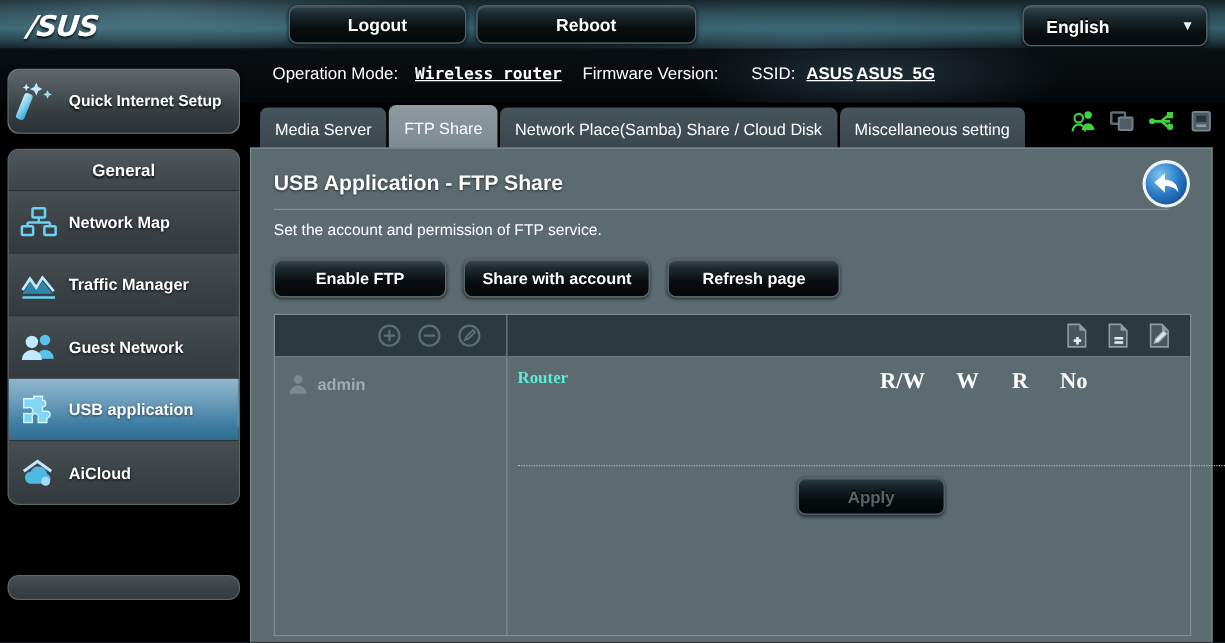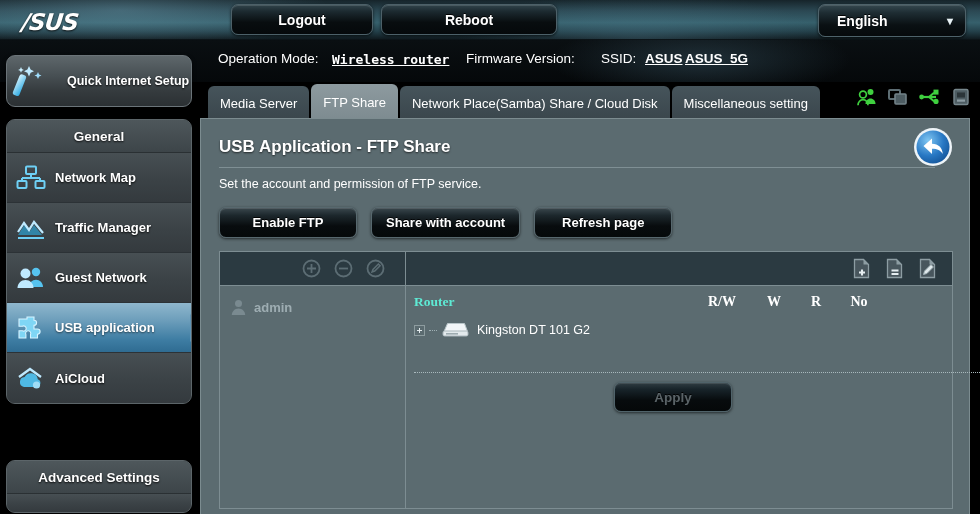--- a/index.html
+++ b/index.html
@@ -92,21 +92,21 @@
   .qis {
     position: absolute; left: 6px; top: -27px; width: 186px; height: 52px;
     border-radius: 9px;
     background: linear-gradient(180deg,#5e676b 0%,#474f53 40%,#353b3e 70%,#2b3033 100%);
     border: 1px solid #6b7479;
     box-shadow: 0 2px 4px rgba(0,0,0,.6);
     display: flex; align-items: center; cursor: pointer;
   }
   .qis-label {
     color: #fff; font-size: 12.5px; font-weight: bold; line-height: 14px;
-    margin-left: 16px; text-shadow: 0 1px 2px rgba(0,0,0,.9);
+    margin-left: 4px; text-shadow: 0 1px 2px rgba(0,0,0,.9);
   }
   .menu-group {
     position: absolute; left: 6px; width: 186px;
     background: #3a4145;
     border: 1px solid #5c6569;
     border-radius: 9px;
     overflow: hidden;
   }
   #group-general { top: 37px; }
   #group-advanced { top: 378px; }
@@ -234,21 +234,21 @@
   .perm-head {
     position: absolute; left: 0; top: 8px; width: 100%; height: 22px;
   }
   .perm-router {
     position: absolute; left: 8px; top: 0;
     color: #5eead4; font-size: 13.5px; font-weight: bold;
     font-family: "Liberation Serif", serif;
   }
   .perm-col {
     position: absolute; top: 0;
-    color: #ffffff; font-size: 14px; font-weight: bold;
+    color: #ffffff; font-size: 18px; font-weight: bold;
     font-family: "Liberation Serif", serif;
     text-align: center; width: 40px;
   }
   .dev-row {
     position: absolute; left: 8px; top: 34px;
     display: flex; align-items: center; gap: 4px;
   }
   .tree-plus {
     width: 11px; height: 11px; border: 1px solid #8d9c9f;
     background: #5b6b70;
@@ -263,21 +263,21 @@
     width: 8px; height: 1px;
     border-top: 1px dotted #9fb0b4; flex: none;
   }
   .dev-name { color: #ffffff; font-size: 12.5px; margin-left: 3px; }
 
   .dotted-sep {
     position: absolute; left: 8px; top: 86px; width: 714px;
     border-top: 1px dotted #a9b9bd;
   }
   .apply-btn {
-    position: absolute; left: 208px; top: 96px;
+    position: absolute; left: 232px; top: 96px;
     width: 118px; height: 30px; border-radius: 7px;
     background: linear-gradient(180deg,#2f3c42 0%,#18242a 22%,#070b0d 62%,#050809 100%);
     border: 1px solid #50636a;
     box-shadow: inset 0 1px 0 rgba(255,255,255,.10), 0 1px 3px rgba(0,0,0,.6);
     color: #5a6367; font-size: 13.5px; font-weight: bold;
     display: flex; align-items: center; justify-content: center;
     cursor: default; text-shadow: 0 -1px 0 rgba(0,0,0,.9);
   }
 </style>
 </head>
@@ -401,21 +401,20 @@
             <path d="M3 12L14 4l11 8" stroke="#bfeaff" stroke-width="2.3" fill="none"></path>
             <path d="M8 22a5 5 0 0 1 .6-9.9 7 7 0 0 1 13.2 2.2A4 4 0 0 1 21 22z" fill="#4fb9e4"></path>
             <circle cx="20.5" cy="20" r="3.6" fill="#9fddf6"></circle>
           </svg>
         </div>
         <div class="mi-label">AiCloud</div>
       </div>
     </div>
 
     <div class="menu-group" id="group-advanced">
-      <div class="group-head">Advanced Settings</div>
       <div class="menu-item partial"></div>
     </div>
   </div>
 
   <div class="main">
 
     <div class="tabs">
       <div class="tab">Media Server</div>
       <div class="tab active">FTP Share</div>
       <div class="tab">Network Place(Samba) Share / Cloud Disk</div>
@@ -497,30 +496,20 @@
 
           <div class="perm-area">
             <div class="perm-head">
               <div class="perm-router">Router</div>
               <div class="perm-col" style="left:296px">R/W</div>
               <div class="perm-col" style="left:348px">W</div>
               <div class="perm-col" style="left:390px">R</div>
               <div class="perm-col" style="left:433px">No</div>
             </div>
 
-            <div class="dev-row">
-              <div class="tree-plus"></div>
-              <div class="tree-dots"></div>
-              <svg width="29" height="20" viewBox="0 0 29 20">
-                <path d="M3 11.5L6.5 3.5h17l3 8z" fill="#f2f6f8" stroke="#b9c6ca" stroke-width="1"></path>
-                <rect x="2" y="11" width="25" height="5" rx="1.6" fill="#e3eaed" stroke="#aab7bc" stroke-width="1"></rect>
-                <rect x="5" y="13" width="12" height="1.6" fill="#9dabb0"></rect>
-              </svg>
-              <span class="dev-name">Kingston DT 101 G2</span>
-            </div>
 
             <div class="dotted-sep"></div>
             <div class="apply-btn">Apply</div>
           </div>
         </div>
 
       </div>
     </div>
   </div>
 </div>

